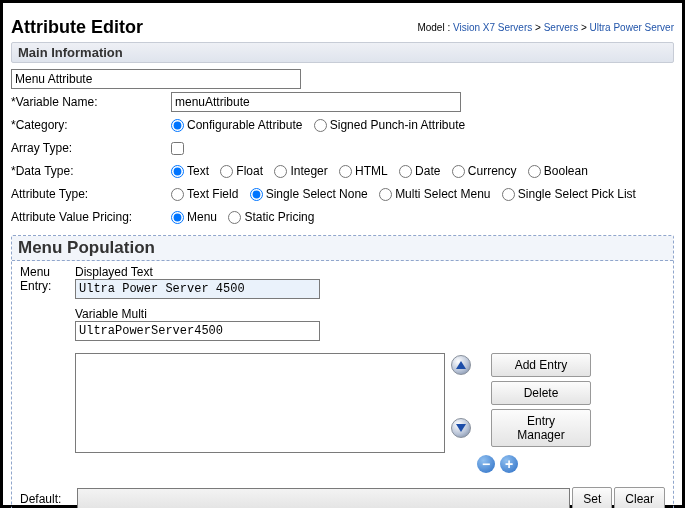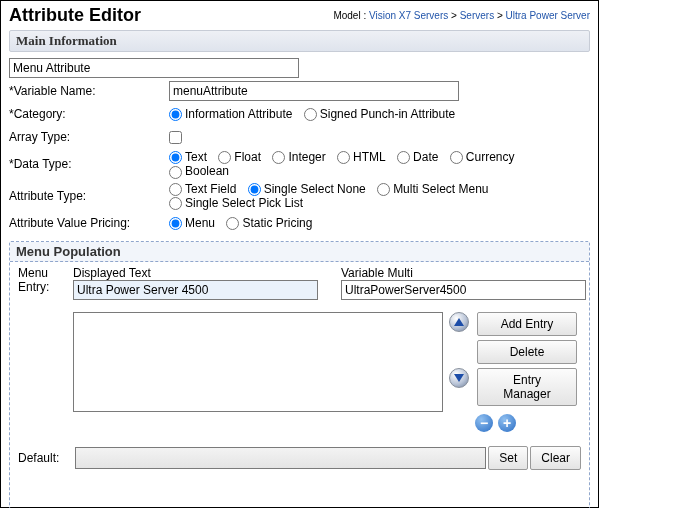--- a/index.html
+++ b/index.html
@@ -4,24 +4,24 @@
 <style>
   * { box-sizing: border-box; }
   body {
     margin: 0;
     font-family: Arial, Helvetica, sans-serif;
     font-size: 12px;
     color: #000;
     background: #fff;
   }
   .frame {
-    width: 599px;
+    width: 685px;
     height: 508px;
-    border: 1px solid #000000;
-    padding: 4px 8px 8px 8px;
+    border: 3px solid #000000;
+    padding: 14px 8px 8px 8px;
     position: relative;
   }
   .header-row {
     display: flex;
     justify-content: space-between;
     align-items: center;
     margin-bottom: 4px;
   }
   .page-title {
     font-size: 18px;
@@ -34,21 +34,20 @@
   .breadcrumb a { color: #2255aa; text-decoration: none; }
   .section-bar {
     background: linear-gradient(#eef0f5, #dfe4ed);
     border: 1px solid #c7ccd6;
     border-radius: 2px;
     font-weight: bold;
     font-size: 13px;
     padding: 2px 6px;
     margin: 4px 0 6px 0;
     color: #333;
-    font-family: Liberation Serif, serif;
   }
   .form-row {
     display: flex;
     align-items: center;
     margin: 3px 0;
     min-height: 20px;
   }
   .form-label {
     width: 160px;
     flex-shrink: 0;
@@ -78,21 +77,21 @@
   .menu-entry-label {
     width: 55px;
     flex-shrink: 0;
   }
   .menu-input {
     width: 245px;
     height: 20px;
     border: 1px solid #7a7a7a;
     background: #eaf2fb;
     padding: 1px 3px;
-    font-family: Liberation Sans, sans-serif;
+    font-family: Liberation Mono, monospace;
     font-size: 12px;
   }
   .menu-input.white { background: #fff; }
   .listbox {
     margin-top: 12px;
     margin-left: 55px;
     display: flex;
     position: relative;
   }
   .listbox-area {
@@ -103,21 +102,22 @@
   }
   .listbox-side {
     margin-left: 6px;
     display: flex;
     flex-direction: column;
     gap: 4px;
     align-items: flex-start;
   }
   .side-row {
     display: flex;
-    gap: 8px;
+    align-items: center;
+    gap: 20px;
   }
   .circle-btn {
     width: 20px;
     height: 20px;
     border-radius: 50%;
     background: radial-gradient(circle at 35% 30%, #fff, #bac5d8 55%, #6e7f9b);
     display: flex;
     align-items: center;
     justify-content: center;
     cursor: pointer;
@@ -161,21 +161,21 @@
     padding: 1px 3px;
   }
   .back-to-top {
     text-align: right;
     margin-top: 6px;
   }
   .back-to-top a { color: #2255aa; text-decoration: none; font-size: 12px; }
   .mp-legend {
     font-weight: bold;
     color: #333;
-    font-size: 13px;
+    font-size: 17px;
     padding: 2px 6px;
     background: #f2f5fa;
     border-bottom: 1px dashed #90a6cc;
   }
   .menu-box2 {
     border: 1px dashed #90a6cc;
     border-radius: 2px;
     margin-top: 8px;
     padding-bottom: 10px;
   }
@@ -210,21 +210,21 @@
   </div>
 
   <div class="form-row">
     <div class="form-label">*Variable Name:</div>
     <div class="form-control"><input type="text" class="std" value="menuAttribute" style=""></div>
   </div>
 
   <div class="form-row">
     <div class="form-label">*Category:</div>
     <div class="form-control radio-group">
-      <label><input type="radio" name="cat" checked="" style=""><span>Information Attribute</span></label>
+      <label><input type="radio" name="cat" checked="" style=""><span>Configurable Attribute</span></label>
       <label><input type="radio" name="cat" style=""><span>Signed Punch-in Attribute</span></label>
     </div>
   </div>
 
   <div class="form-row">
     <div class="form-label">Array Type:</div>
     <div class="form-control"><input type="checkbox" style=""></div>
   </div>
 
   <div class="form-row">
@@ -260,21 +260,21 @@
 
   <div class="menu-box2">
     <div class="mp-legend">Menu Population</div>
     <div class="menu-inner">
 
       <div style="display:flex;justify-content:space-between;">
         <div class="menu-entry-label">
           <span>Menu</span><br><span>Entry:</span>
         </div>
         <div style="flex:1;">
-          <div style="display:flex; gap:20px;">
+          <div style="display:flex; gap:8px;flex-direction:column;">
             <div style="width:248px;">
               <div>Displayed Text</div>
               <input type="text" class="menu-input" value="Ultra Power Server 4500" style="">
             </div>
             <div style="width:248px;">
               <div>Variable Multi</div>
               <input type="text" class="menu-input white" value="UltraPowerServer4500" style="">
             </div>
           </div>
         </div>

